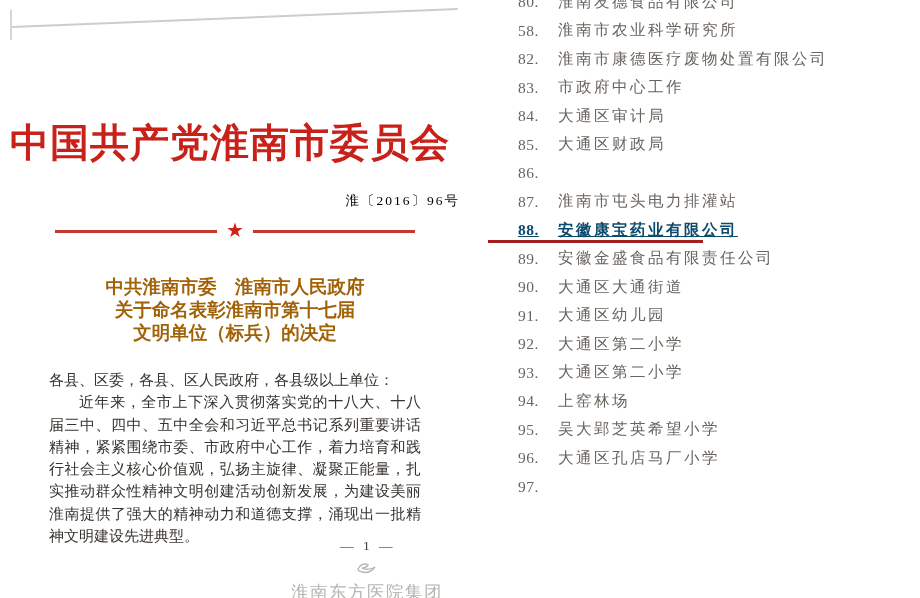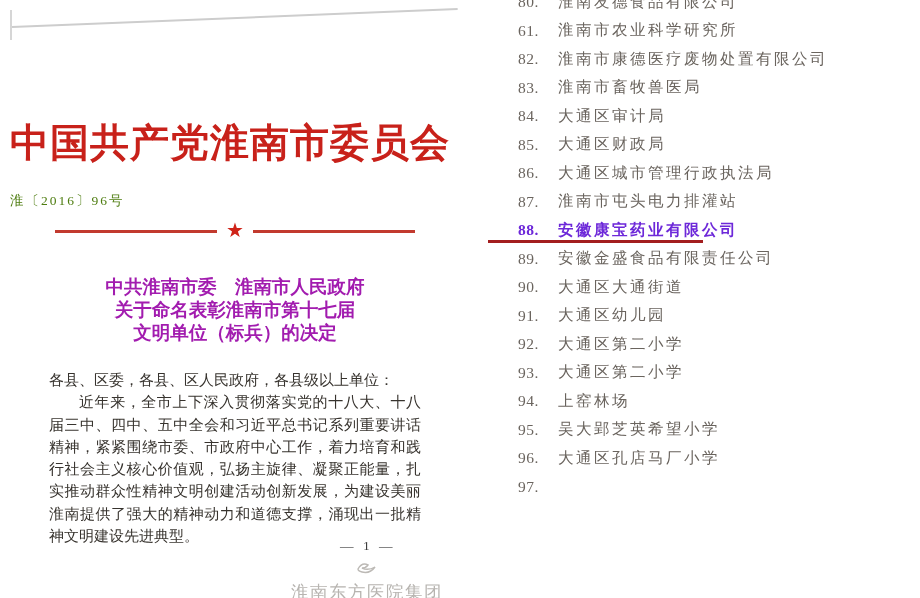--- a/index.html
+++ b/index.html
@@ -7,42 +7,42 @@
     width:920px;height:598px;overflow:hidden;background:#ffffff;position:relative;
     font-family:"Liberation Serif","DejaVu Serif",serif;
   }
   
   .left-doc{position:absolute;left:10px;top:8px;width:450px;height:586px;background:#fff;}
   .edge-h{position:absolute;left:2px;top:18px;width:446px;height:1.5px;background:#cdcdcd;
           transform:rotate(-2.3deg);transform-origin:left center;}
   .edge-v{position:absolute;left:0;top:2px;width:1.5px;height:30px;background:#d6d6d6;}
   .doc-header{margin-top:110px;text-align:left;font-size:39px;font-weight:bold;
               color:#c8211a;letter-spacing:1px;line-height:50px;}
-  .doc-number{margin-top:24px;text-align:left;font-size:13.5px;color:#4d7c0f;letter-spacing:2px;}
+  .doc-number{margin-top:24px;text-align:right;font-size:13.5px;color:#000000;letter-spacing:2px;}
   .red-divider{margin:13px auto 0;width:360px;display:flex;align-items:center;}
   .red-divider .seg{flex:1;height:2.5px;background:#c23a2e;}
   .red-divider .star{color:#cf2318;font-size:20px;line-height:1;padding:0 9px;margin-top:-3px;}
   .doc-title{margin-top:36px;text-align:center;font-size:18.5px;font-weight:bold;
-             color:#a21caf;line-height:23px;}
+             color:#a16207;line-height:23px;}
   .doc-body{margin:24px auto 0;width:372px;font-size:15px;line-height:22.3px;
             color:#37332e;text-align:justify;}
   .doc-body p{margin:0;}
   .doc-body .indent{text-indent:2em;}
   .page-number{position:absolute;top:530px;left:330px;font-size:13.5px;color:#3d3d3d;letter-spacing:3px;}
   .wm-left{position:absolute;top:551px;left:281px;display:flex;align-items:center;gap:5px;
            color:#b7b4b0;font-size:17.5px;letter-spacing:1.5px;white-space:nowrap;flex-direction:column;}
   .wm-left svg{display:block;}
   
   .right-doc{position:absolute;left:488px;top:0;width:432px;height:496px;overflow:hidden;background:#fff;}
   .list{position:absolute;top:-12px;left:0;width:100%;margin:0;padding:0;list-style:none;}
   .row{height:28.5px;display:flex;align-items:center;position:relative;
        padding-left:30px;font-size:15.5px;color:#6a645e;white-space:nowrap;}
   .row .num{min-width:31px;margin-right:9px;letter-spacing:0.5px;}
   .row .txt{letter-spacing:2.5px;}
-  .row.highlight{color:#6d28d9;font-weight:bold;}
+  .row.highlight{color:#0c4a6e;font-weight:bold;text-decoration:underline;}
   .row.highlight .underline{position:absolute;left:0;top:23.5px;width:215px;height:3px;background:#a31e1f;}
   .wm-right{position:absolute;top:524px;left:10px;display:flex;align-items:center;gap:2px;z-index:5;}
   .wm-right svg{display:block;}
   .wm-right .wm-text{font-size:37px;color:#dad7d3;letter-spacing:5px;white-space:nowrap;
                      -webkit-text-stroke:1.1px #bcb9b5;}
 </style>
 </head>
 <body>
 
 <div class="left-doc">
@@ -80,42 +80,41 @@
   </div>
 </div>
 
 <div class="right-doc">
   <ul class="list">
     <li class="row">
         <span class="num">80.</span>
         <span class="txt">淮南友德食品有限公司</span>
       </li>
     <li class="row">
-        <span class="num">61.</span>
+        <span class="num">58.</span>
         <span class="txt">淮南市农业科学研究所</span>
       </li>
     <li class="row">
         <span class="num">82.</span>
         <span class="txt">淮南市康德医疗废物处置有限公司</span>
       </li>
     <li class="row">
         <span class="num">83.</span>
-        <span class="txt">淮南市畜牧兽医局</span>
+        <span class="txt">市政府中心工作</span>
       </li>
     <li class="row">
         <span class="num">84.</span>
         <span class="txt">大通区审计局</span>
       </li>
     <li class="row">
         <span class="num">85.</span>
         <span class="txt">大通区财政局</span>
       </li>
     <li class="row">
         <span class="num">86.</span>
-        <span class="txt">大通区城市管理行政执法局</span>
       </li>
     <li class="row">
         <span class="num">87.</span>
         <span class="txt">淮南市屯头电力排灌站</span>
       </li>
     <li class="row highlight">
         <span class="num">88.</span>
         <span class="txt">安徽康宝药业有限公司</span>
         <span class="underline"></span>
       </li>

